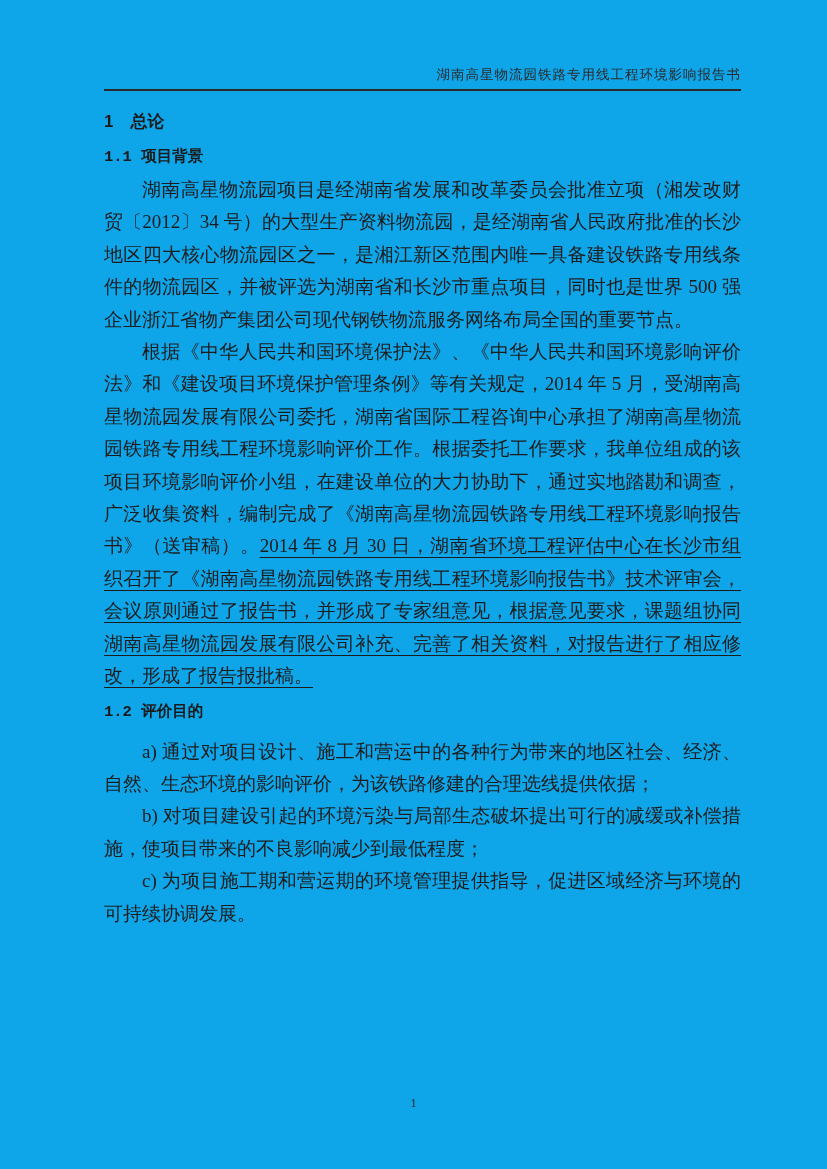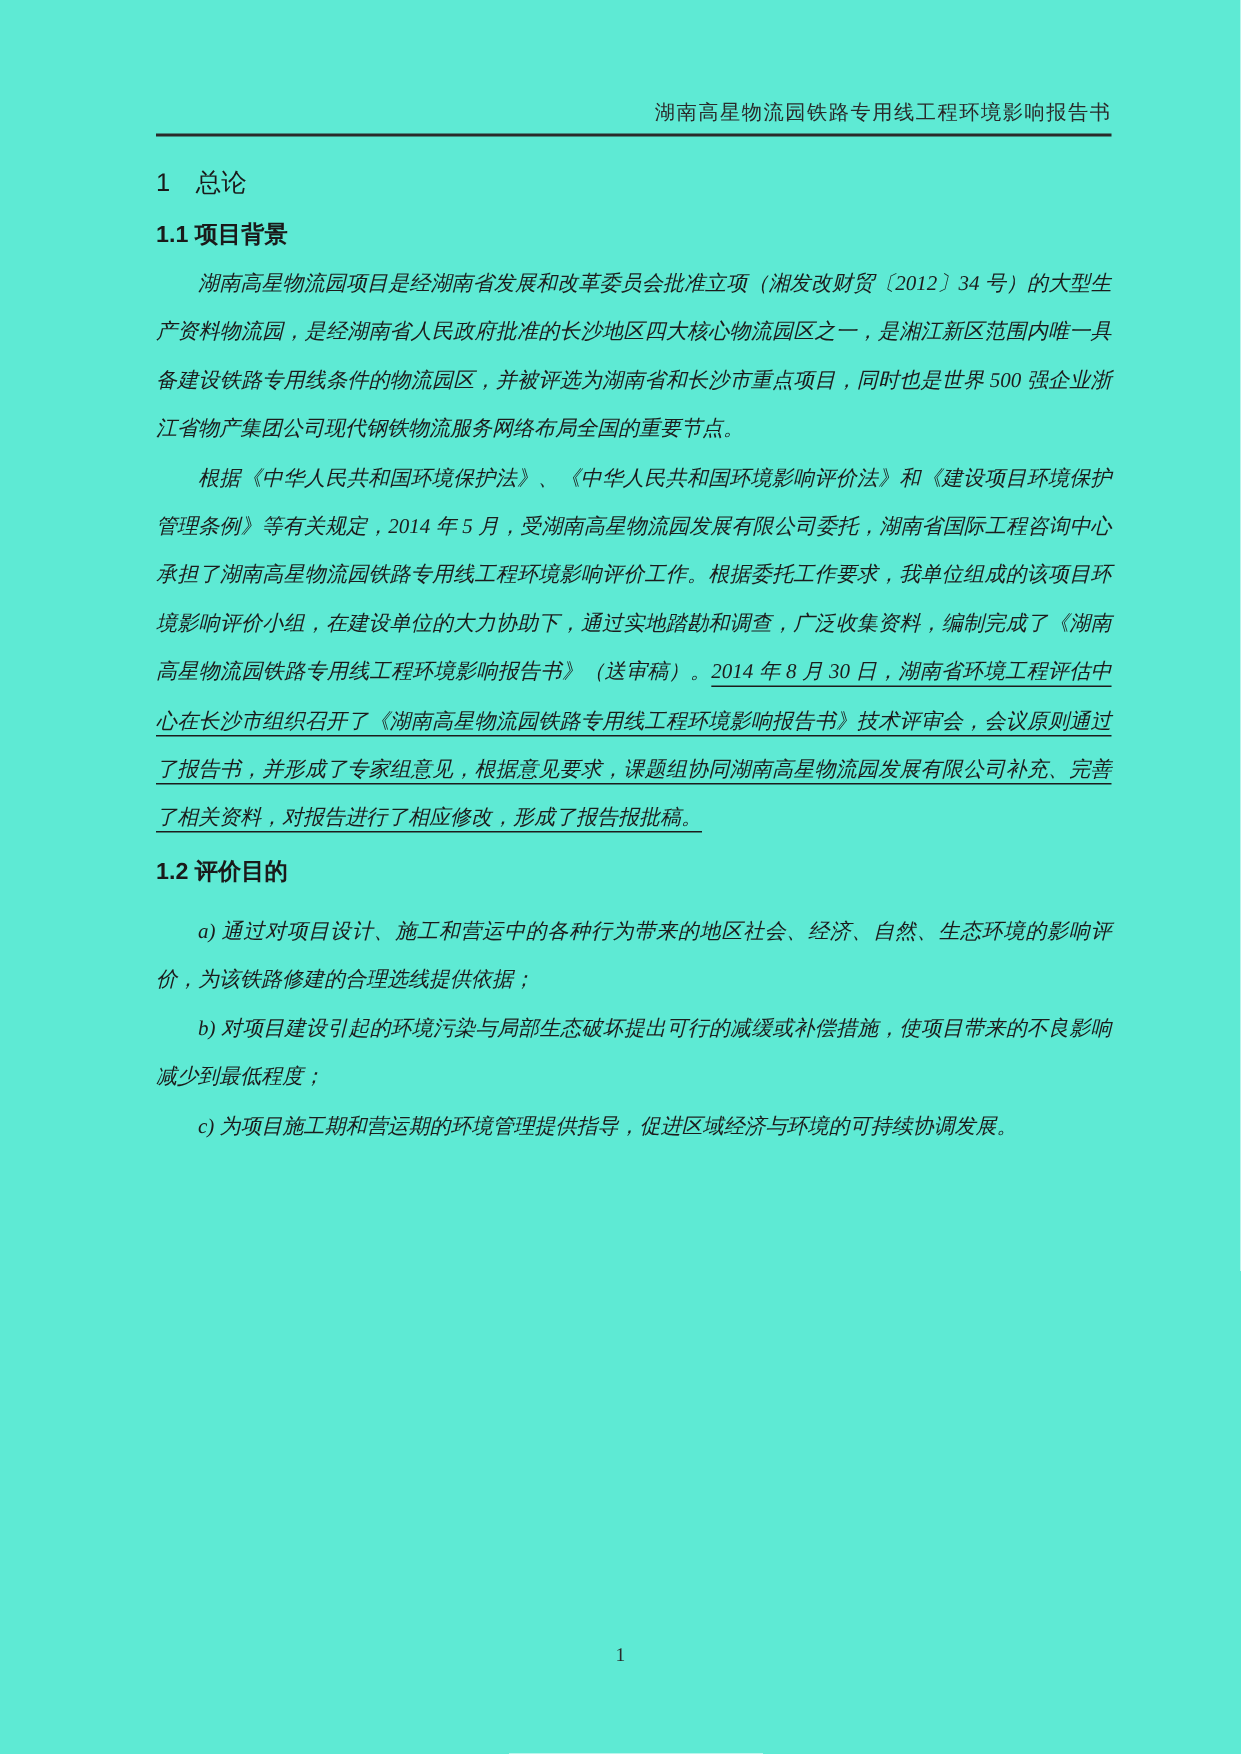--- a/index.html
+++ b/index.html
@@ -4,21 +4,21 @@
 <style>
   html, body {
     margin: 0;
     padding: 0;
     background: #ffffff;
   }
   .page {
     position: relative;
     width: 827px;
     height: 1169px;
-    background: #5eead4;
+    background: #0ea5e9;
     font-family: "Liberation Serif", "DejaVu Serif", serif;
     color: #1c1c1c;
     overflow: hidden;
   }
   .content {
     position: absolute;
     left: 104px;
     top: 0;
     width: 637px;
   }
@@ -29,45 +29,44 @@
     justify-content: flex-end;
     border-bottom: 2px solid #2a2a2a;
     padding-bottom: 5px;
     font-size: 13.5px;
     letter-spacing: 1px;
     color: #2a2a2a;
   }
   .h-level1 {
     font-family: "Liberation Sans", "DejaVu Sans", sans-serif;
     font-size: 17px;
-    font-weight: normal;
+    font-weight: bold;
     margin: 19px 0 0 0;
     line-height: 24px;
     color: #1a1a1a;
   }
   .h-level2 {
-    font-family: Liberation Sans, sans-serif;
+    font-family: Liberation Mono, monospace;
     font-size: 15.5px;
     font-weight: bold;
     margin: 11px 0 5px 0;
     line-height: 24px;
     color: #1a1a1a;
   }
   .h-level2.second {
     margin-top: 7px;
     margin-bottom: 12px;
   }
   .para {
     margin: 0;
-    font-size: 14px;
+    font-size: 19px;
     line-height: 32.4px;
     text-align: justify;
     text-indent: 2em;
     color: #1c1c1c;
-    font-style: italic;
   }
   .underline-seg {
     text-decoration: underline;
     text-decoration-thickness: 1px;
     text-underline-offset: 5px;
   }
   .page-footer {
     position: absolute;
     bottom: 58px;
     left: 0;

